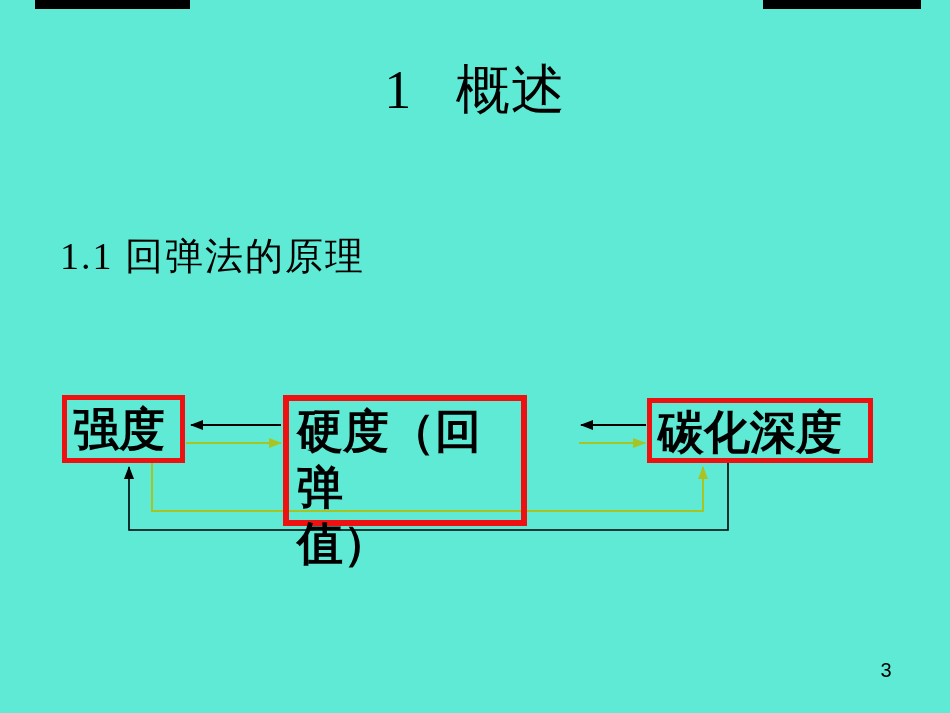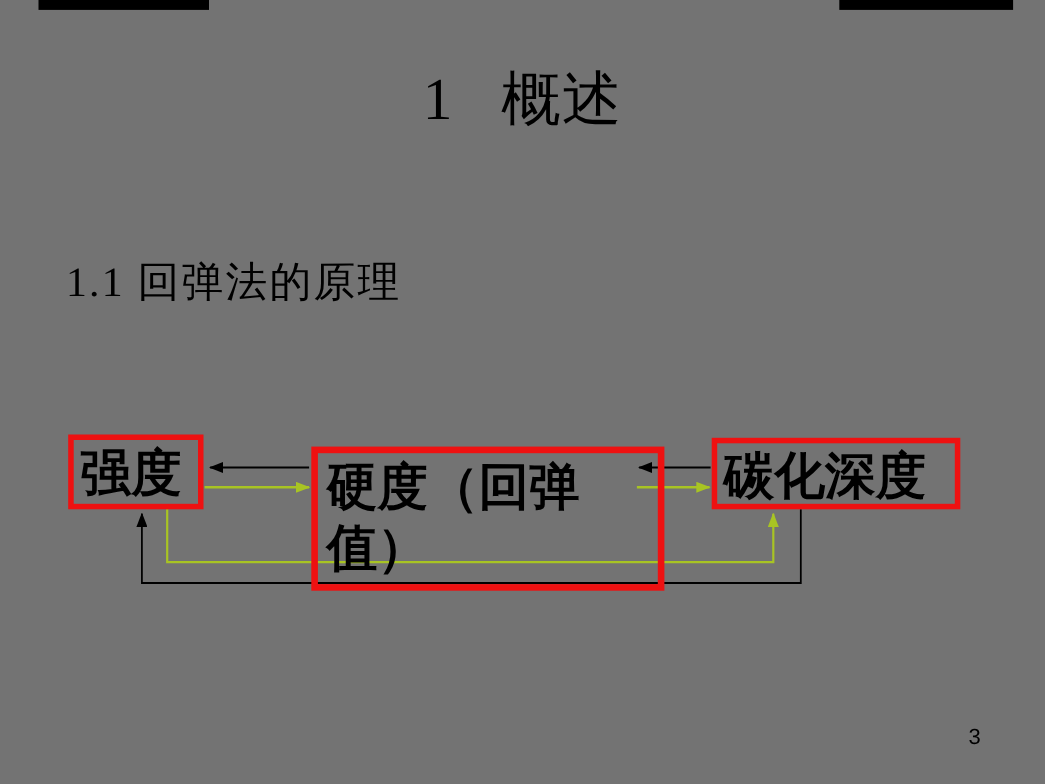--- a/index.html
+++ b/index.html
@@ -1,36 +1,36 @@
 <!DOCTYPE html>
 <html><head>
 <meta charset="utf-8">
 <style>
   html,body{margin:0;padding:0;background:#888;}
   #slide{
-    position:relative;width:950px;height:713px;background:#737373;
+    position:relative;width:950px;height:713px;background:#5eead4;
     overflow:hidden;font-family:"Liberation Serif",serif;color:#000;
   }
   .top-bar{position:absolute;top:0;height:9px;background:#000000;}
   #top-bar-left{left:35px;width:155px;}
   #top-bar-right{left:763px;width:158px;}
   #title{
     position:absolute;top:54px;left:0;width:100%;text-align:center;
     font-size:54px;font-weight:400;white-space:pre;letter-spacing:1px;
   }
   #subtitle{
     position:absolute;top:231px;left:60px;
     font-size:38px;font-weight:400;letter-spacing:2px;white-space:pre;
   }
   .dbox{
     position:absolute;border:5px solid #EE1111;background:transparent;
     font-weight:700;font-size:46px;line-height:1.22;box-sizing:border-box;
   }
   #box-strength{left:62px;top:395px;width:123px;height:68px;padding:2px 0 0 6px;}
-  #box-hardness{left:283px;top:406px;width:321px;height:131px;padding:3px 0 0 8px;border-width:6px;white-space:pre-line;}
+  #box-hardness{left:283px;top:395px;width:244px;height:131px;padding:3px 0 0 8px;border-width:6px;white-space:pre-line;}
   #box-carbonation{left:647px;top:398px;width:226px;height:65px;padding:2px 12px 0 6px;}
   #connectors{position:absolute;left:0;top:0;width:950px;height:713px;}
   #page-number{
     position:absolute;left:874px;top:659px;width:24px;text-align:center;
     font-size:20px;font-family:"Liberation Sans",sans-serif;
   }
 </style>
 </head>
 <body>
 

